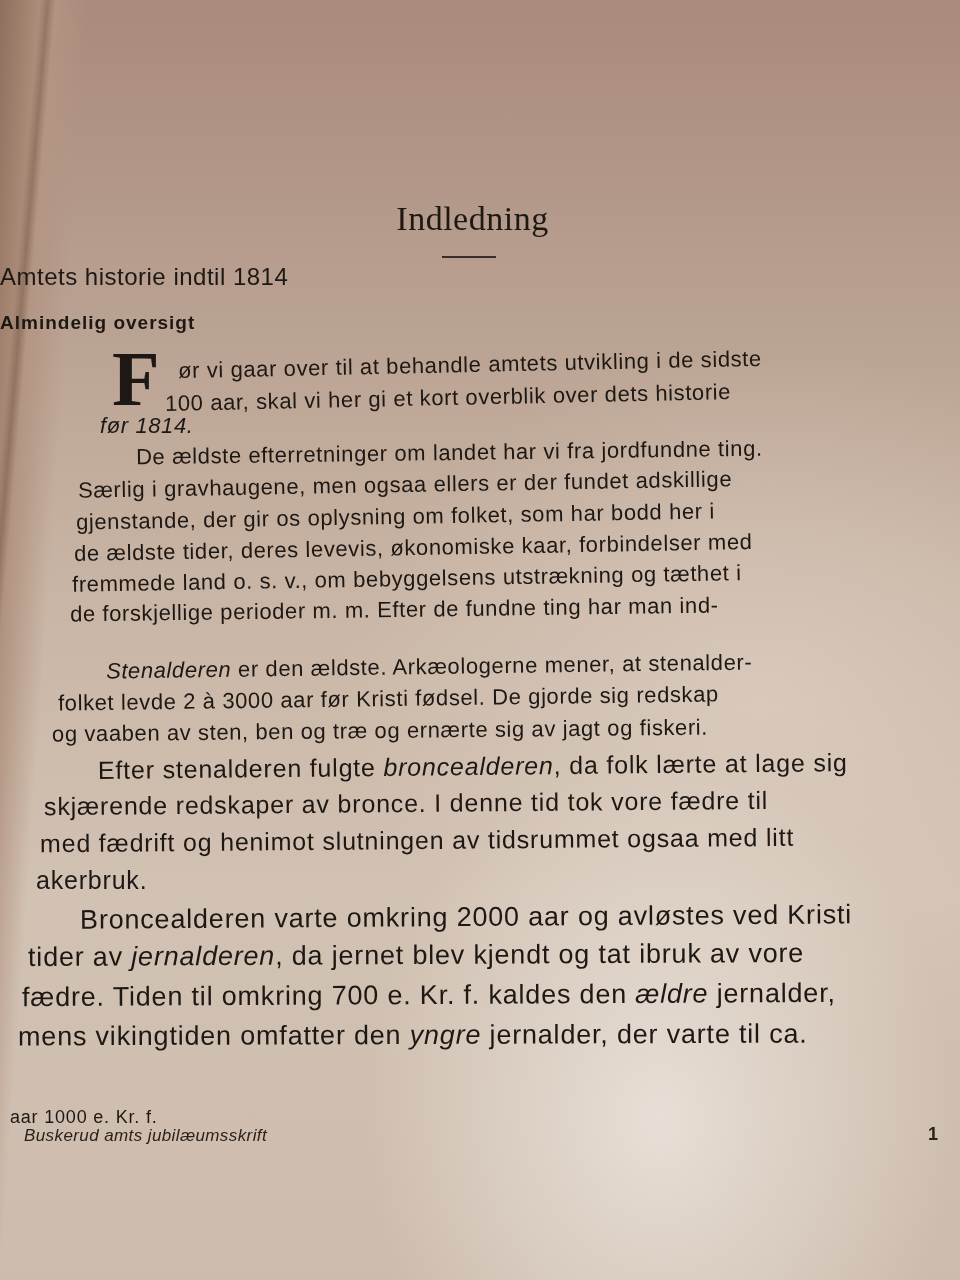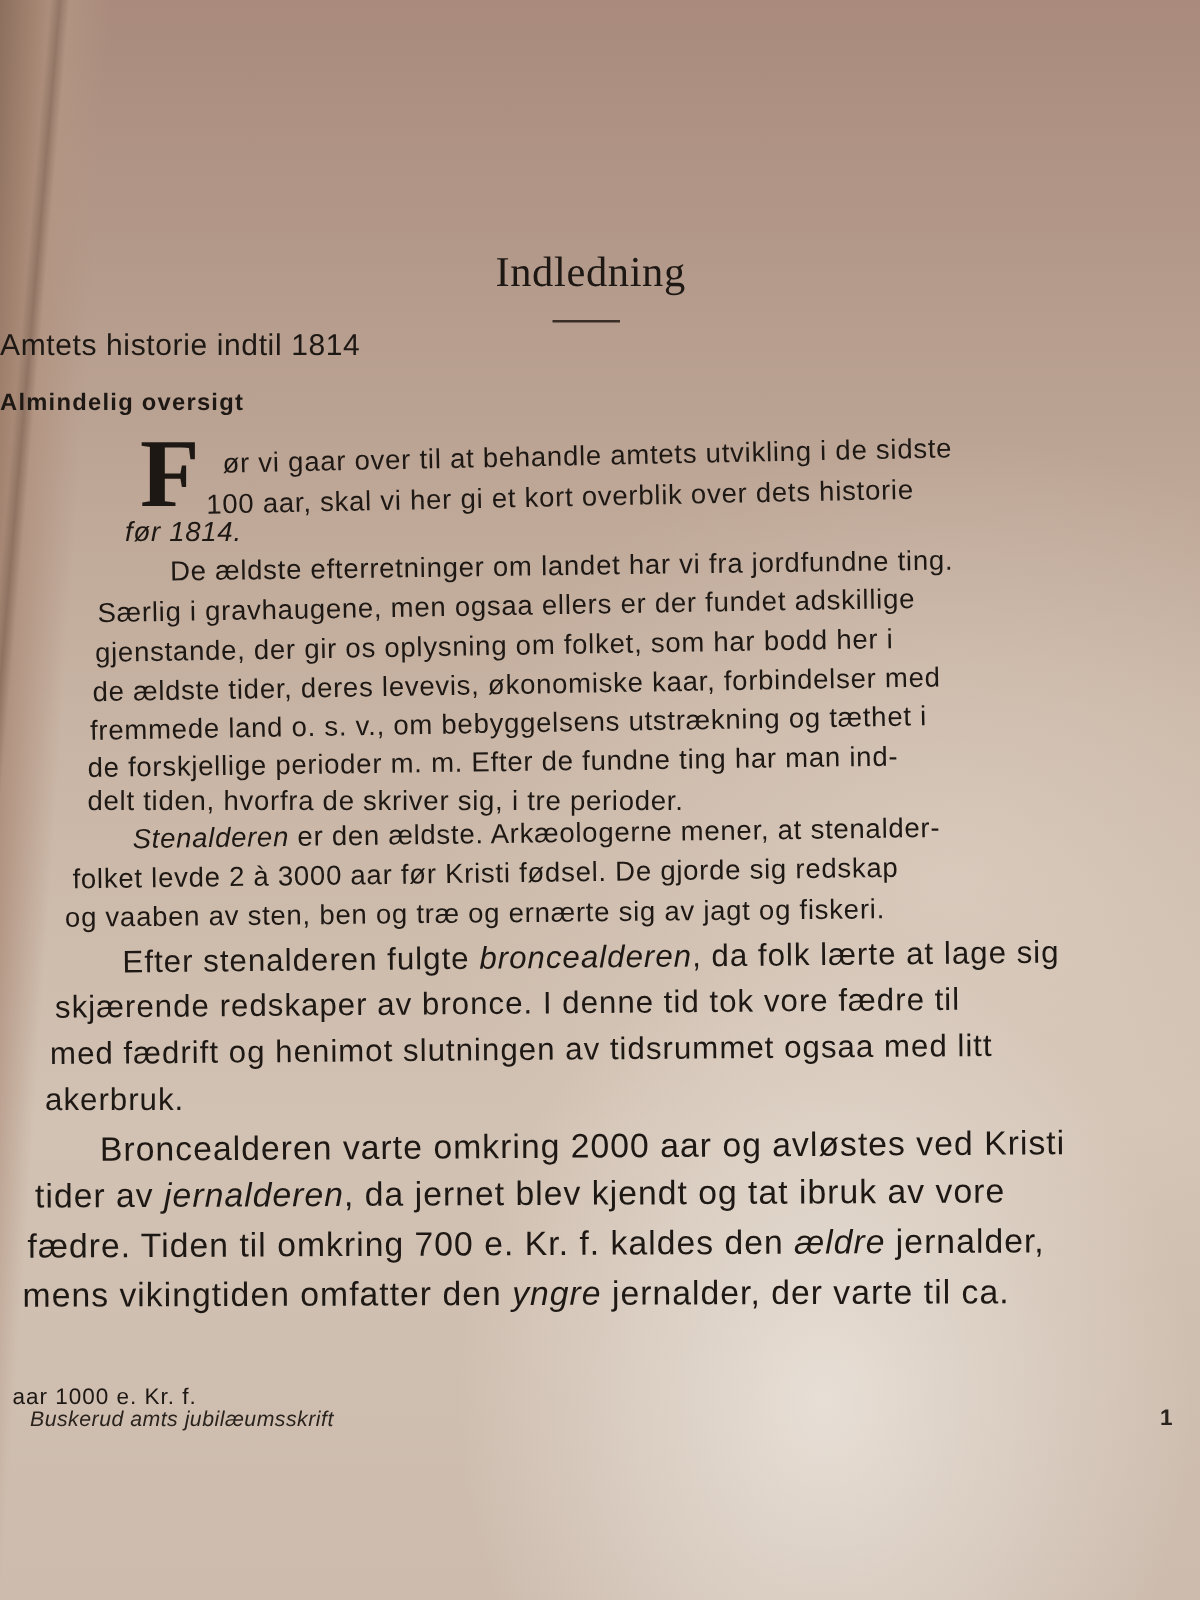--- a/index.html
+++ b/index.html
@@ -71,21 +71,20 @@
 
   <div class="text line" style="left:178px; top:352px; transform:rotate(-1.2deg);">ør vi gaar over til at behandle amtets  utvikling i de sidste</div>
   <div class="text line" style="left:165px; top:385px; transform:rotate(-1.2deg);">100 aar, skal vi her gi et kort  overblik  over dets historie</div>
   <div class="text line it" style="left:100px; top:413px;">før 1814.</div>
   <div class="text line" style="left:136px; top:440px; transform:rotate(-0.8deg);">De ældste efterretninger om landet har vi fra jordfundne ting.</div>
   <div class="text line" style="left:78px; top:472px; transform:rotate(-1deg);">Særlig i gravhaugene, men ogsaa ellers er der fundet adskillige</div>
   <div class="text line" style="left:76px; top:504px; transform:rotate(-1deg);">gjenstande, der gir os oplysning om folket, som har bodd her i</div>
   <div class="text line" style="left:74px; top:535px; transform:rotate(-1deg);">de ældste tider, deres levevis, økonomiske kaar, forbindelser med</div>
   <div class="text line" style="left:72px; top:566px; transform:rotate(-1deg);">fremmede land o. s. v., om bebyggelsens utstrækning og tæthet i</div>
   <div class="text line" style="left:70px; top:597px; transform:rotate(-0.8deg);">de forskjellige perioder m. m.  Efter de fundne ting har man ind-</div>
-  <div class="text line" style="left:70px; top:628px;">delt tiden, hvorfra de skriver sig, i tre perioder.</div>
 
   <div class="text line" style="left:106px; top:654px; transform:rotate(-0.8deg);"><span></span><span class="it">Stenalderen</span><span> er  den ældste.  Arkæologerne mener, at stenalder-</span></div>
   <div class="text line" style="left:58px; top:686px; transform:rotate(-0.8deg);">folket levde 2 à 3000 aar før Kristi fødsel. De gjorde sig redskap</div>
   <div class="text line" style="left:52px; top:718px; transform:rotate(-0.6deg);">og vaaben av sten, ben og træ og ernærte sig av jagt og fiskeri.</div>
 
   <div class="text line big" style="left:98px; top:752px; transform:rotate(-0.6deg);"><span>Efter stenalderen fulgte </span><span class="it">broncealderen</span><span>, da folk lærte at lage sig</span></div>
   <div class="text line big" style="left:44px; top:789px; transform:rotate(-0.5deg);">skjærende redskaper av bronce.  I denne tid tok vore fædre til</div>
   <div class="text line big" style="left:40px; top:826px; transform:rotate(-0.5deg);">med fædrift og henimot slutningen av tidsrummet ogsaa med litt</div>
   <div class="text line big" style="left:36px; top:866px;">akerbruk.</div>
 

